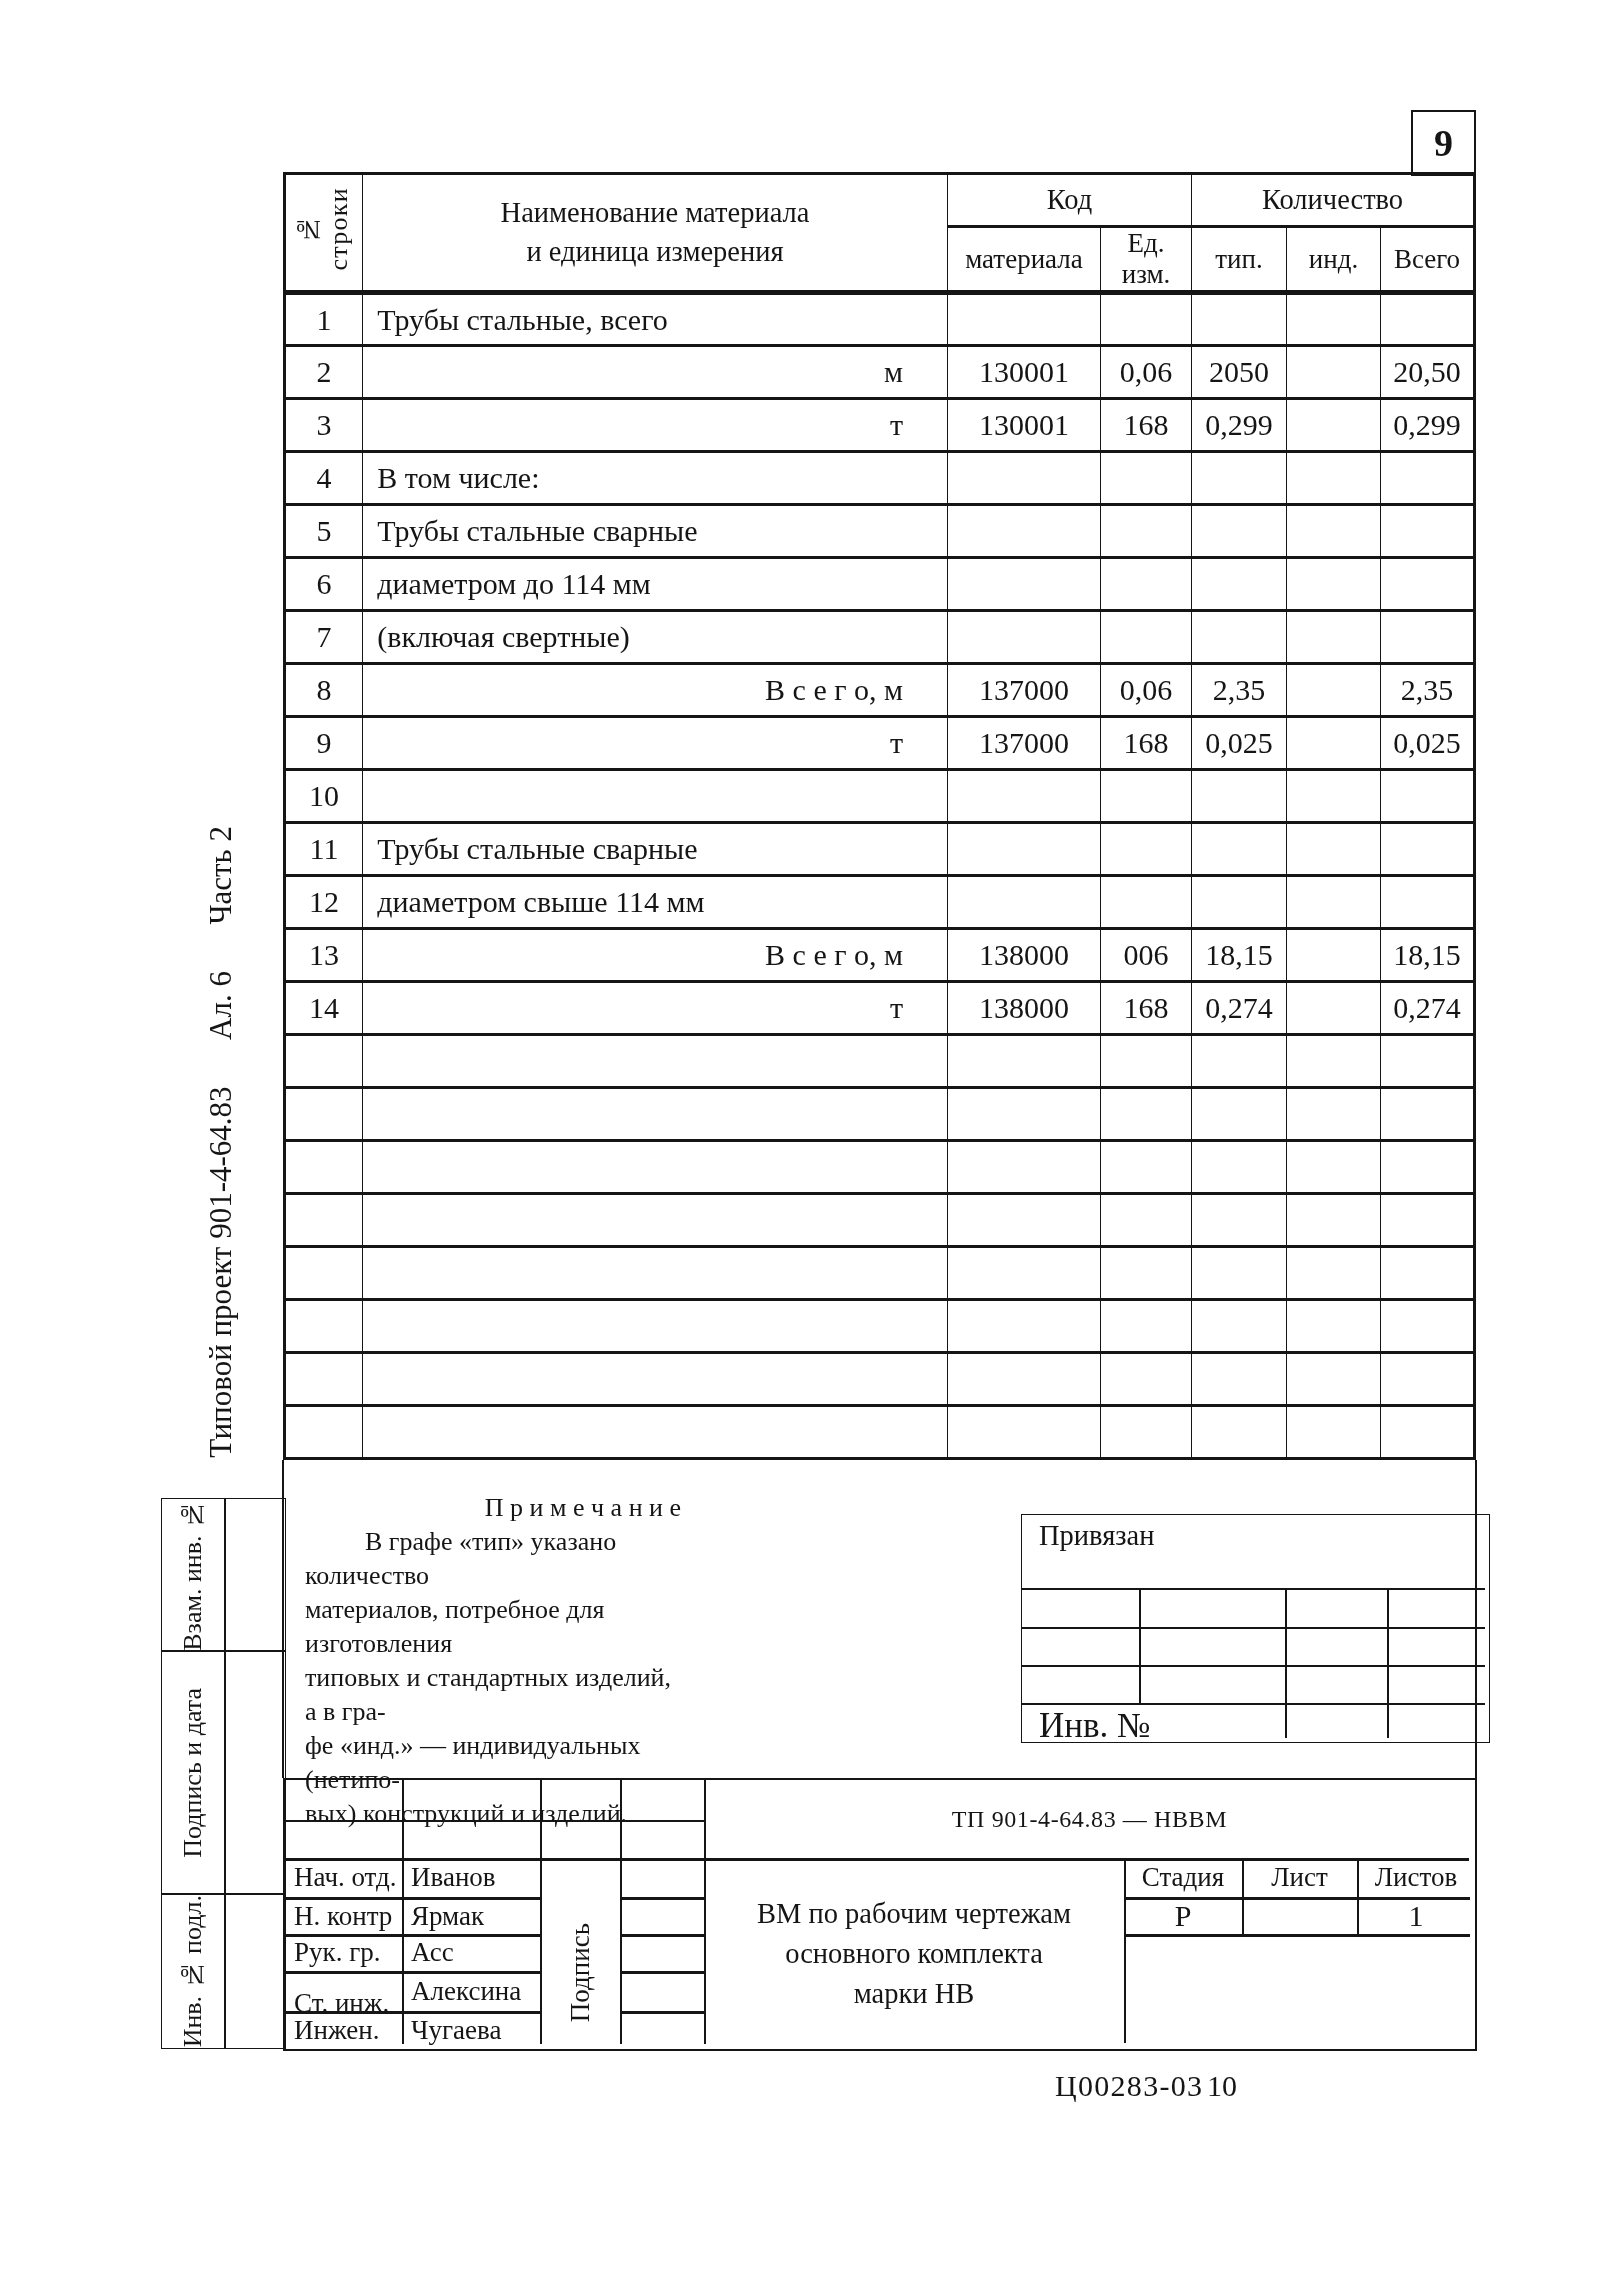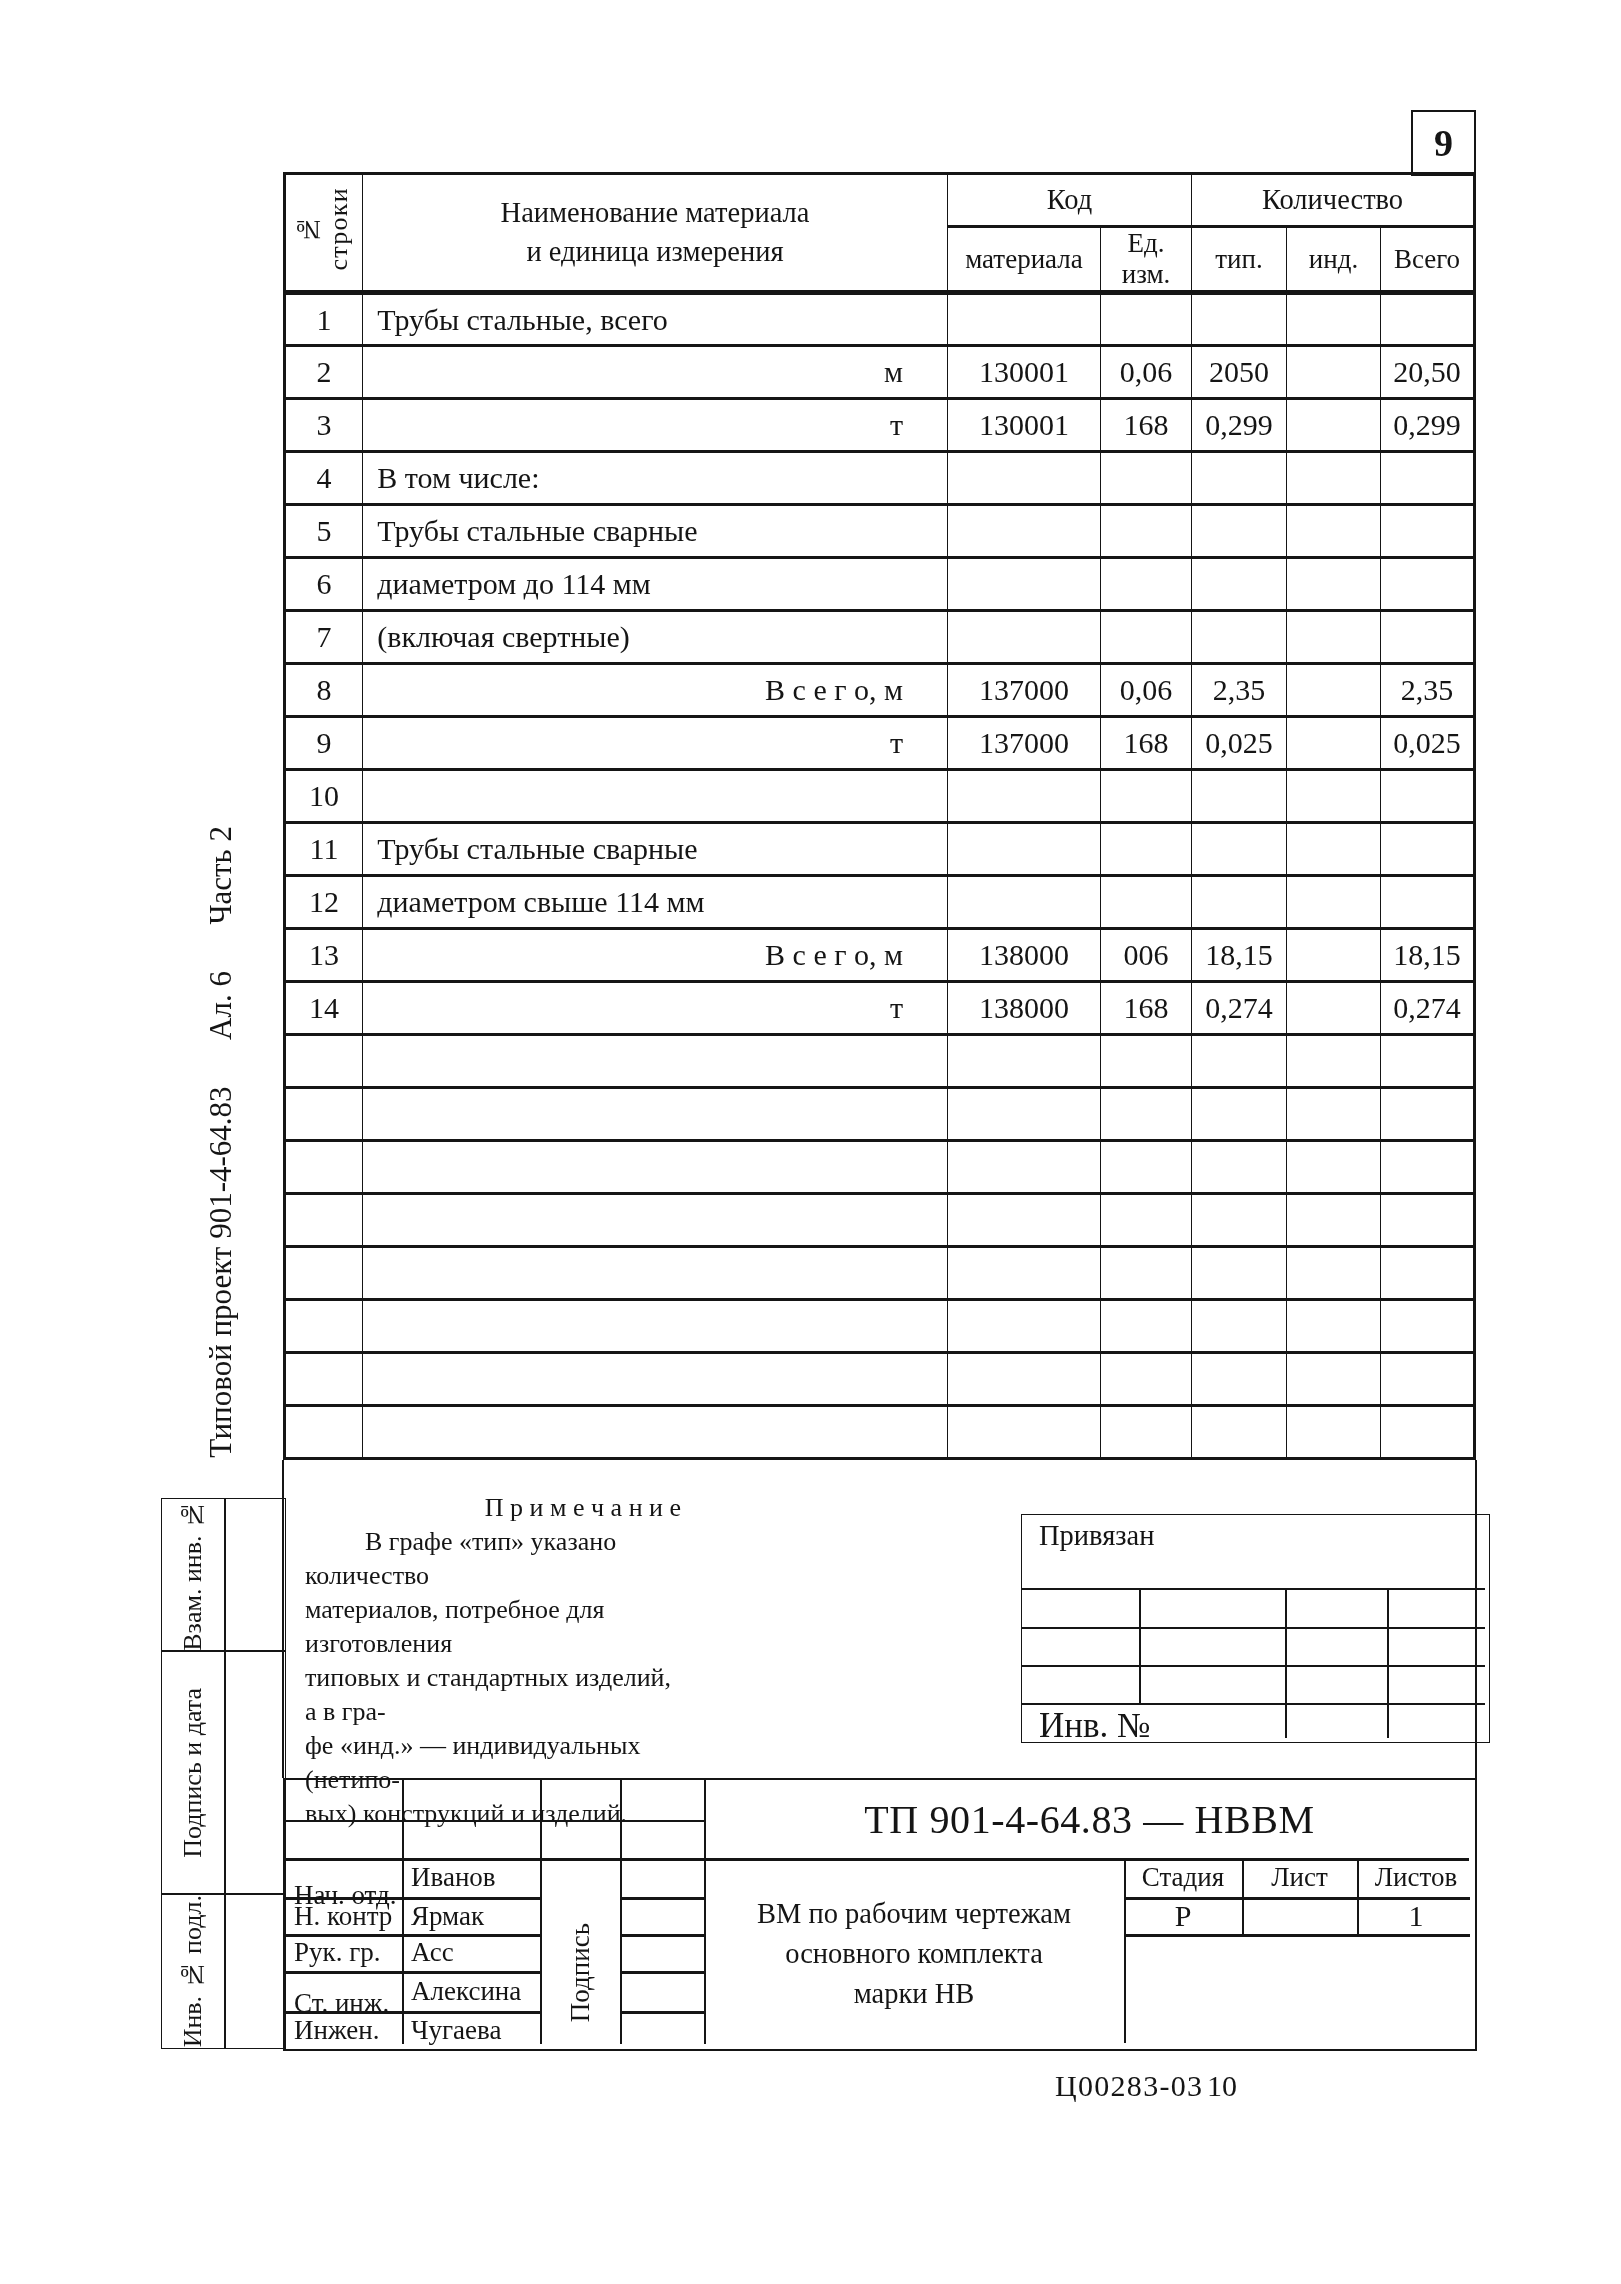--- a/index.html
+++ b/index.html
@@ -55,21 +55,21 @@
 
   
   #bind-box { left:1006px; top:1514px; width:467px; height:227px; border:1.9px solid #151515;margin-left:15px; }
   #bind-box .line { position:absolute; background:#151515; }
   #bind-label { position:absolute; left:17px; top:5.2px; font-size:28.5px; }
   #bind-inv { position:absolute; left:17px; top:191px; font-size:35px; }
 
   
   #tblock { left:283px; top:1778px; width:1190px; height:269px; border:2.6px solid #151515; }
   #tblock .line { position:absolute; background:#151515; }
-  #doc-code { position:absolute; left:419px; top:0; width:771px; height:78px; font-size:40px; letter-spacing:0.6px; }
+  #doc-code { position:absolute; left:419px; top:0; width:771px; height:78px; font-size:24px; letter-spacing:0.6px; }
   #desc-cell { position:absolute; left:419px; top:78px; width:420px; height:191px; font-size:28.5px; line-height:40px; }
   #org-cell { position:absolute; left:839px; top:154px; width:351px; height:115px; font-size:28.5px; line-height:38px; }
   .sh-hdr { position:absolute; top:78px; height:38px; font-size:27px; }
   .sh-val { position:absolute; top:117px; height:38px; font-size:30px; }
   #signers .role { position:absolute; left:9px; width:104px; font-size:27px; display:flex; align-items:center; }
   #signers .name { position:absolute; left:126px; width:126px; font-size:27px; display:flex; align-items:center; }
   #sign-col { position:absolute; left:255px; top:117px; width:80px; height:152px; }
   #sign-col .vtext { font-size:27px; }
 
   
@@ -392,21 +392,21 @@
 
     <div class="sh-hdr center" style="left:839px;width:118px">Стадия</div>
     <div class="sh-hdr center" style="left:957px;width:115px">Лист</div>
     <div class="sh-hdr center" style="left:1072px;width:118px">Листов</div>
     <div class="sh-val center" style="left:839px;width:118px">Р</div>
     <div class="sh-val center" style="left:957px;width:115px"></div>
     <div class="sh-val center" style="left:1072px;width:118px">1</div>
 
 
     <div id="signers">
-        <div class="role" style="top: 90px; height: 50px;">Нач. отд.</div>
+        <div class="role" style="top: 72px; height: 50px;">Нач. отд.</div>
         <div class="name" style="top: 78px; height: 38px;">Иванов</div>
         <div class="role" style="top: 117px; height: 38px;">Н. контр</div>
         <div class="name" style="top: 117px; height: 38px;">Ярмак</div>
         <div class="role" style="top: 154px; height: 37px;">Рук. гр.</div>
         <div class="name" style="top: 154px; height: 37px;">Асс</div>
         <div class="role" style="top: 203px; height: 40px;">Ст. инж.</div>
         <div class="name" style="top: 191px; height: 40px;">Алексина</div>
         <div class="role" style="top: 231px; height: 38px;">Инжен.</div>
         <div class="name" style="top: 231px; height: 38px;">Чугаева</div>
       </div>

